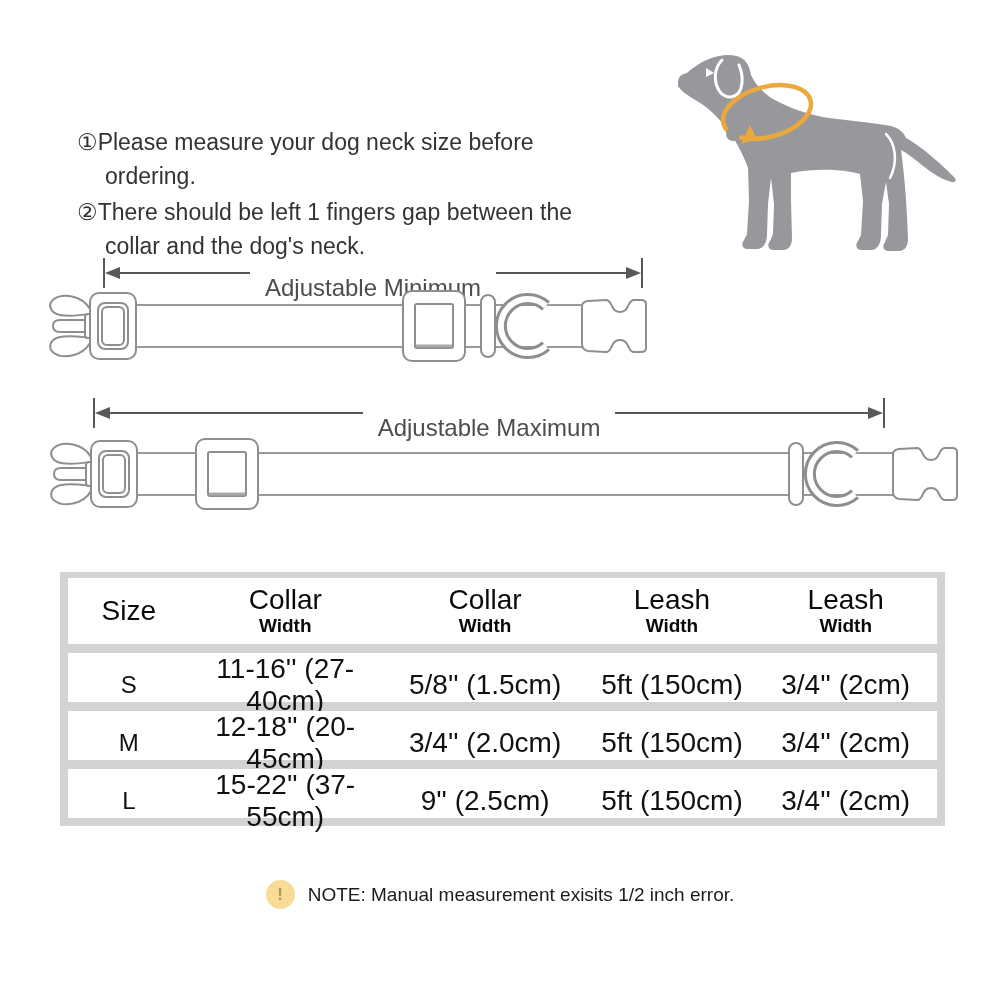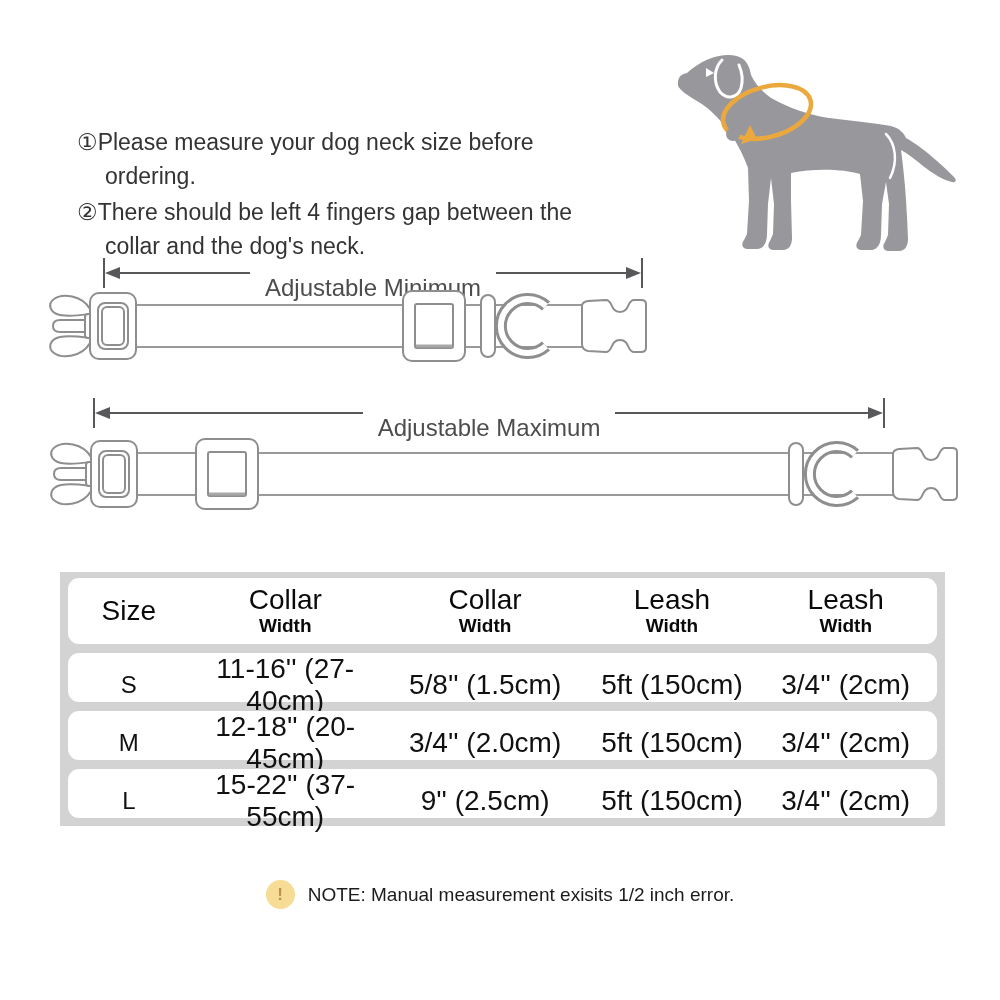--- a/index.html
+++ b/index.html
@@ -25,21 +25,21 @@
   svg.collar{position:absolute;}
   .collar-min{left:30px;top:288px;}
   .collar-max{left:25px;top:438px;}
   .dog{position:absolute;left:650px;top:46px;}
 
   
   .size-table{position:absolute;left:60px;top:572px;width:885px;background:#d3d3d3;
               padding:6px 8px 8px 8px;box-sizing:border-box;display:flex;
               flex-direction:column;gap:9px;}
   .trow{background:#fff;display:grid;grid-template-columns:14% 22% 24% 19% 21%;
-        align-items:center;border-radius:11px;}
+        align-items:center;}
   .thead{height:66px;}
   .tdata{height:49px;}
   .hcell{display:flex;flex-direction:column;justify-content:center;align-items:center;height:100%;color:#0a0a0a;}
   .hmain{font-size:28px;line-height:1.05;}
   .hsub{font-size:19px;font-weight:700;line-height:1.1;margin-top:2px;}
   .hsub:empty{display:none;}
   .cell{text-align:center;font-size:28px;color:#111;}
   .cell-size{font-size:24px;}
 
   
@@ -79,21 +79,21 @@
         <path d="M48,8 A27,27 0 1 0 48,48" fill="none" stroke="#fff" stroke-width="6"></path>
       </g>
       <g id="p-end" fill="#fff" stroke="#8e8e8e" stroke-width="2">
         <path d="M2,6 Q2,2 8,1 L26,0 C33,0 30,12 40,12 C50,12 47,0 54,0 L61,0 Q66,0 66,4 L66,48 Q66,52 61,52 L54,52 C47,52 50,40 40,40 C30,40 33,52 26,52 L8,51 Q2,50 2,44 Z"></path>
       </g>
     </defs>
   </svg>
 
   <div class="instructions">
     <p><span>①</span><span>Please measure your dog neck size before ordering.</span></p>
-    <p><span>②</span><span>There should be left 4 fingers gap between the collar and the dog's neck.</span></p>
+    <p><span>②</span><span>There should be left 1 fingers gap between the collar and the dog's neck.</span></p>
   </div>
 
   <svg class="dog" width="320" height="220" viewBox="0 0 320 220">
     <path fill="#98989C" d="M28,35
       C29,30 32,28 37,27 C46,19 57,12 69,10 C78,8 88,9 93,13
       C98,17 100,23 101,29 C105,38 113,47 123,53
       C139,62 159,69 179,72 C201,75 226,77 241,80
       C249,82 254,87 256,92 C265,97 277,106 287,115
       C294,121 300,127 304,131 C307,134 306,137 302,136
       C293,134 282,127 273,120 C266,114 258,108 251,104

